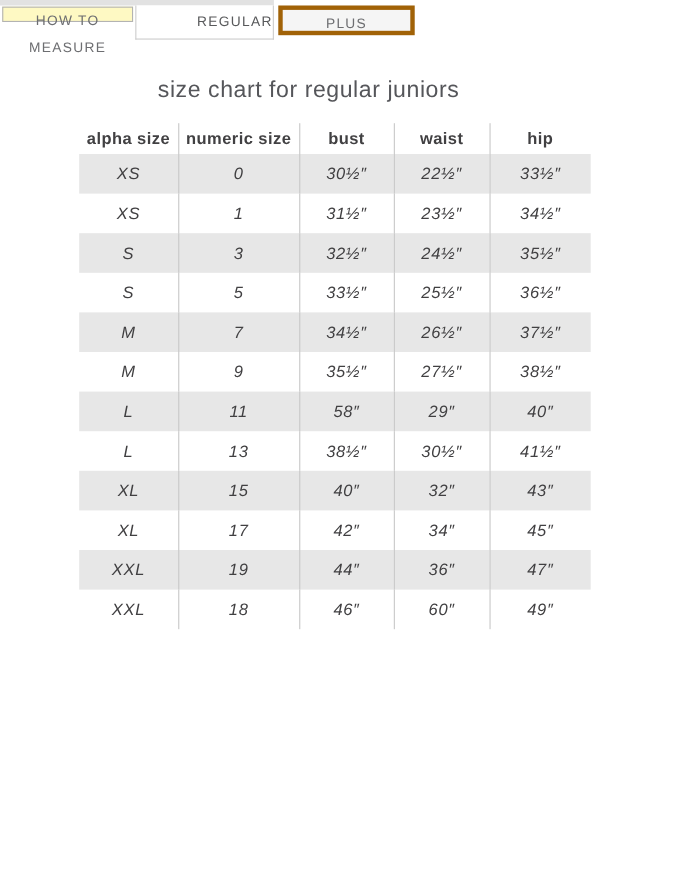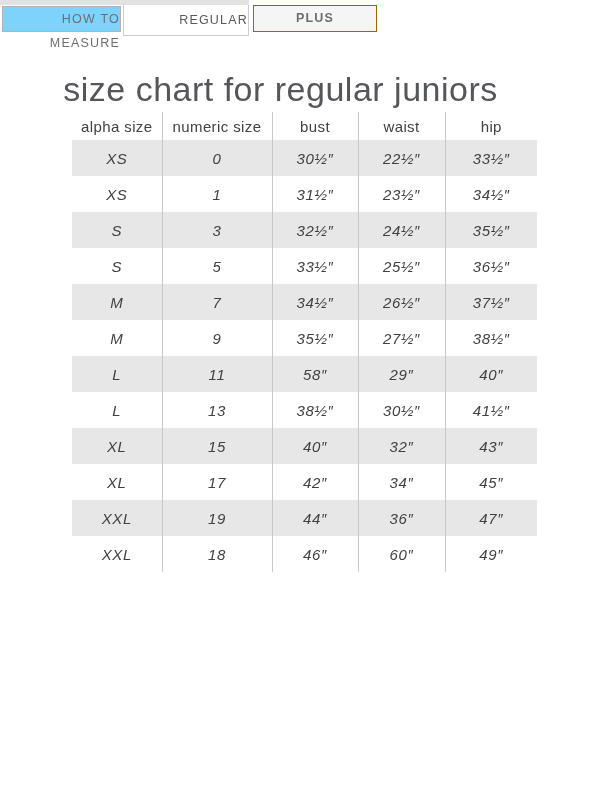--- a/index.html
+++ b/index.html
@@ -20,65 +20,63 @@
     display: block;
     font-family: "Liberation Sans", sans-serif;
     font-size: 12.5px;
     letter-spacing: 1.2px;
     color: #6d6e71;
     text-align: center;
     cursor: pointer;
     padding: 0;
   }
   .tab-htm {
-    left: 2px; top: 6px; width: 119px; height: 26px;
+    left: 2px; top: 6px; width: 119px; height: 14px;
     line-height: 24px;
-    background: #7dd3fc;
+    background: #fef9c3;
     border: 1px solid #b3b3b3;
-    text-align: right;
   }
   .tab-regular {
     left: 123px; top: 5px; width: 126px; height: 31px;
     line-height: 29px;
     background: #ffffff;
     border: 1px solid #cccccc;
     border-top: none;
     color: #58595b;
     text-align: right;
   }
   .tab-plus {
     left: 253px; top: 5px; width: 124px; height: 27px;
     line-height: 25px;
     background: #f5f5f5;
-    border: 1px solid #a16207;
-    font-weight: bold;
+    border: 4px solid #a16207;
   }
   .title {
     position: absolute; left: 0; top: 70px; width: 561px;
     text-align: center;
-    font-size: 34px;
+    font-size: 21px;
     font-weight: 300;
     letter-spacing: 0.5px;
     color: #55565a;
   }
   table.size-table {
     position: absolute; left: 72px; top: 112px;
     width: 465px;
     border-collapse: collapse;
     table-layout: fixed;
   }
   .size-table th, .size-table td {
     text-align: center;
     vertical-align: middle;
     color: #414042;
     font-size: 15px;
   }
   .size-table th {
     height: 28px;
-    font-weight: 400;
+    font-weight: 700;
     letter-spacing: 0.4px;
   }
   .size-table td {
     height: 36px;
     letter-spacing: 0.6px;
     font-style: italic;
   }
   .size-table th + th,
   .size-table td + td {
     border-left: 1px solid #c8c8c8;

